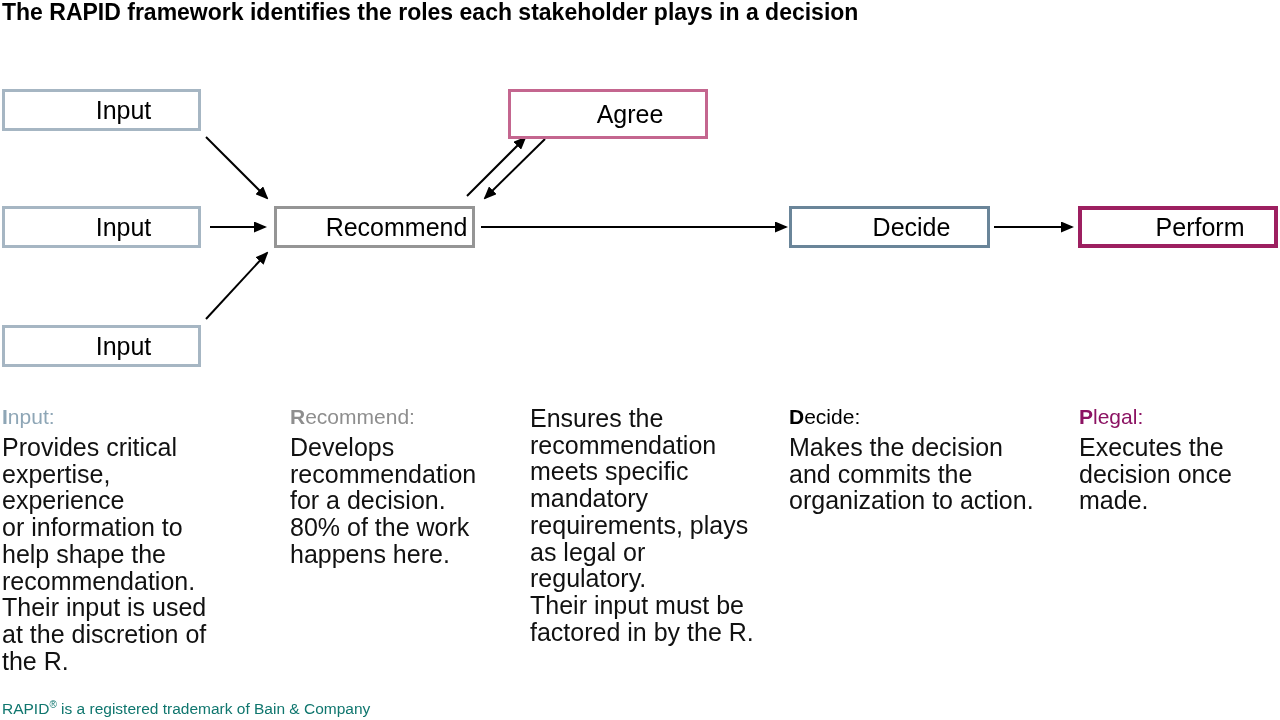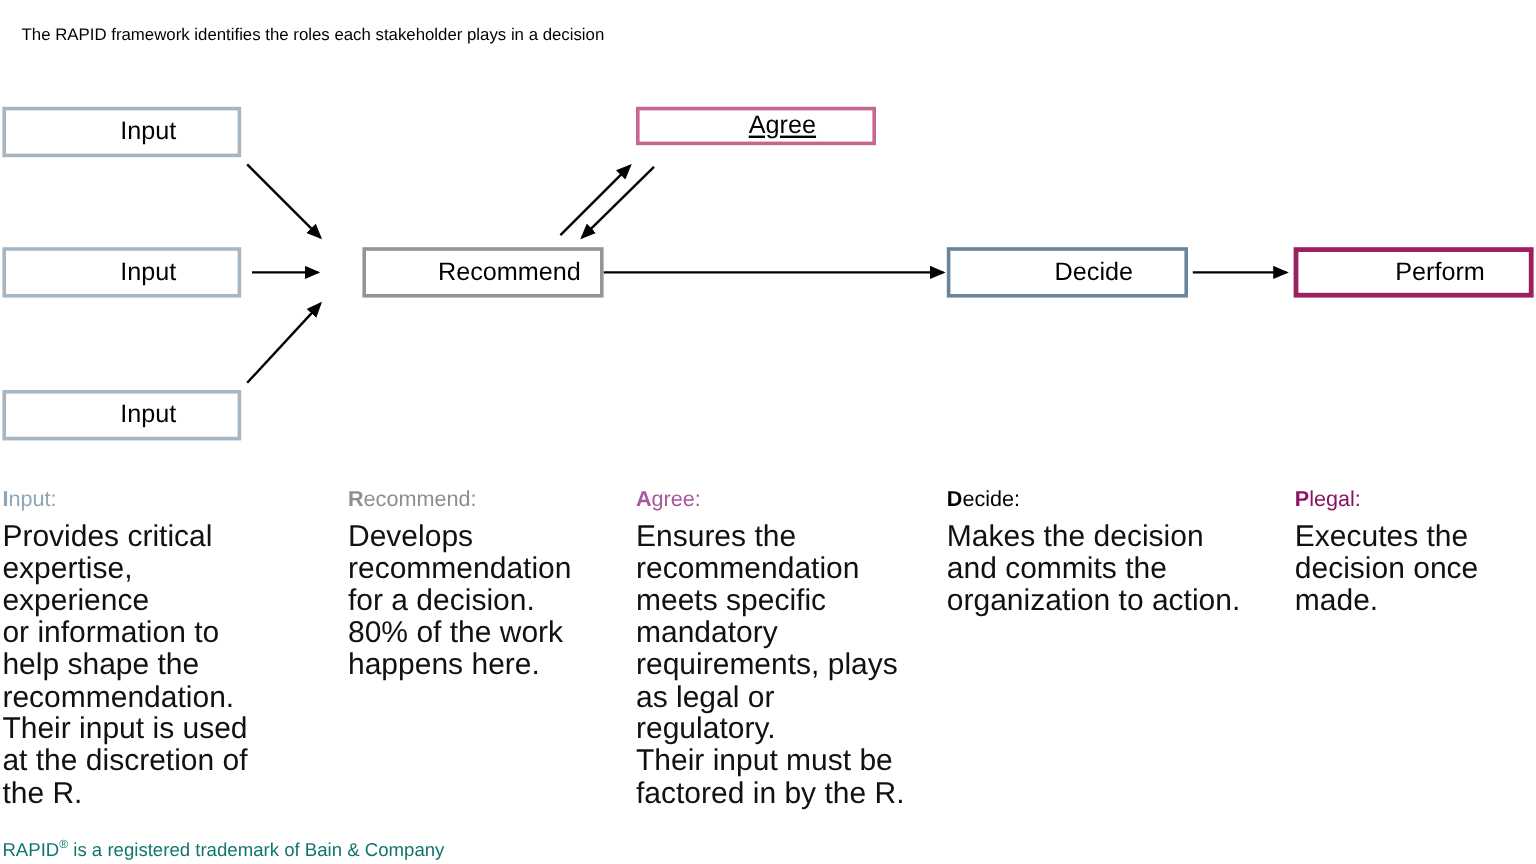--- a/index.html
+++ b/index.html
@@ -1,45 +1,45 @@
 <!DOCTYPE html>
 <html><head>
 <meta charset="utf-8">
 <style>
   html,body{margin:0;padding:0;background:#fff;}
   .page{
     position:relative;width:1280px;height:720px;background:#ffffff;
     font-family:"Liberation Sans", sans-serif;overflow:hidden;color:#000;
   }
   .title{
-    position:absolute;left:2px;top:0px;margin:16px;
-    font-size:14px;font-weight:400;line-height:24px;color:#000;
+    position:absolute;left:2px;top:0px;margin:0;
+    font-size:23px;font-weight:700;line-height:24px;color:#000;
   }
   
   .dbox{
     position:absolute;box-sizing:border-box;background:#fff;
     border:3px solid #999;display:flex;align-items:center;justify-content:center;
-    font-size:21px;color:#000;padding-left:44px;
+    font-size:25px;color:#000;padding-left:44px;
   }
   .b-input1{left:2px;top:89px;width:199px;height:42px;}
-  .b-agree{left:530px;top:89px;width:200px;height:32px;text-decoration:underline;}
+  .b-agree{left:508px;top:89px;width:200px;height:50px;}
   .b-input2{left:2px;top:206px;width:199px;height:42px;}
-  .b-recommend{left:274px;top:206px;width:201px;height:42px;margin-left:28px;}
+  .b-recommend{left:274px;top:206px;width:201px;height:42px;}
   .b-decide{left:789px;top:206px;width:201px;height:42px;}
   .b-perform{left:1078px;top:206px;width:200px;height:42px;border-width:4px;}
   .b-input3{left:2px;top:325px;width:199px;height:42px;}
   .arrows{position:absolute;left:0;top:80px;width:1280px;height:310px;}
   
   .role-col{position:absolute;top:405px;}
   .col1{left:2px;width:222px;}
   .col2{left:290px;width:208px;}
   .col3{left:530px;width:228px;}
   .col4{left:789px;width:258px;}
   .col5{left:1079px;width:205px;}
-  .role-head{font-size:18px;line-height:23px;margin:0 0 6px 0;}
+  .role-head{font-size:21px;line-height:23px;margin:0 0 6px 0;}
   .role-head .fl{font-weight:700;}
   .role-body{
     font-size:25px;line-height:26.7px;color:#111;white-space:pre-line;
   }
   .footer{
     position:absolute;left:2px;top:699px;font-size:15.5px;color:#0f766e;line-height:19px;
   }
   .footer sup{font-size:10px;line-height:0;}
 </style>
 </head>
@@ -105,23 +105,20 @@
       <span class="fl">R</span><span>ecommend:</span>
     </div>
     <div class="role-body">Develops
 recommendation
 for a decision.
 80% of the work
 happens here.</div>
   </div>
 
   <div class="role-col col3">
-    <div class="role-head" style="color: rgb(168, 88, 155);">
-      <span class="fl">A</span><span>gree:</span>
-    </div>
     <div class="role-body">Ensures the
 recommendation
 meets specific
 mandatory
 requirements, plays
 as legal or regulatory.
 Their input must be
 factored in by the R.</div>
   </div>
 

